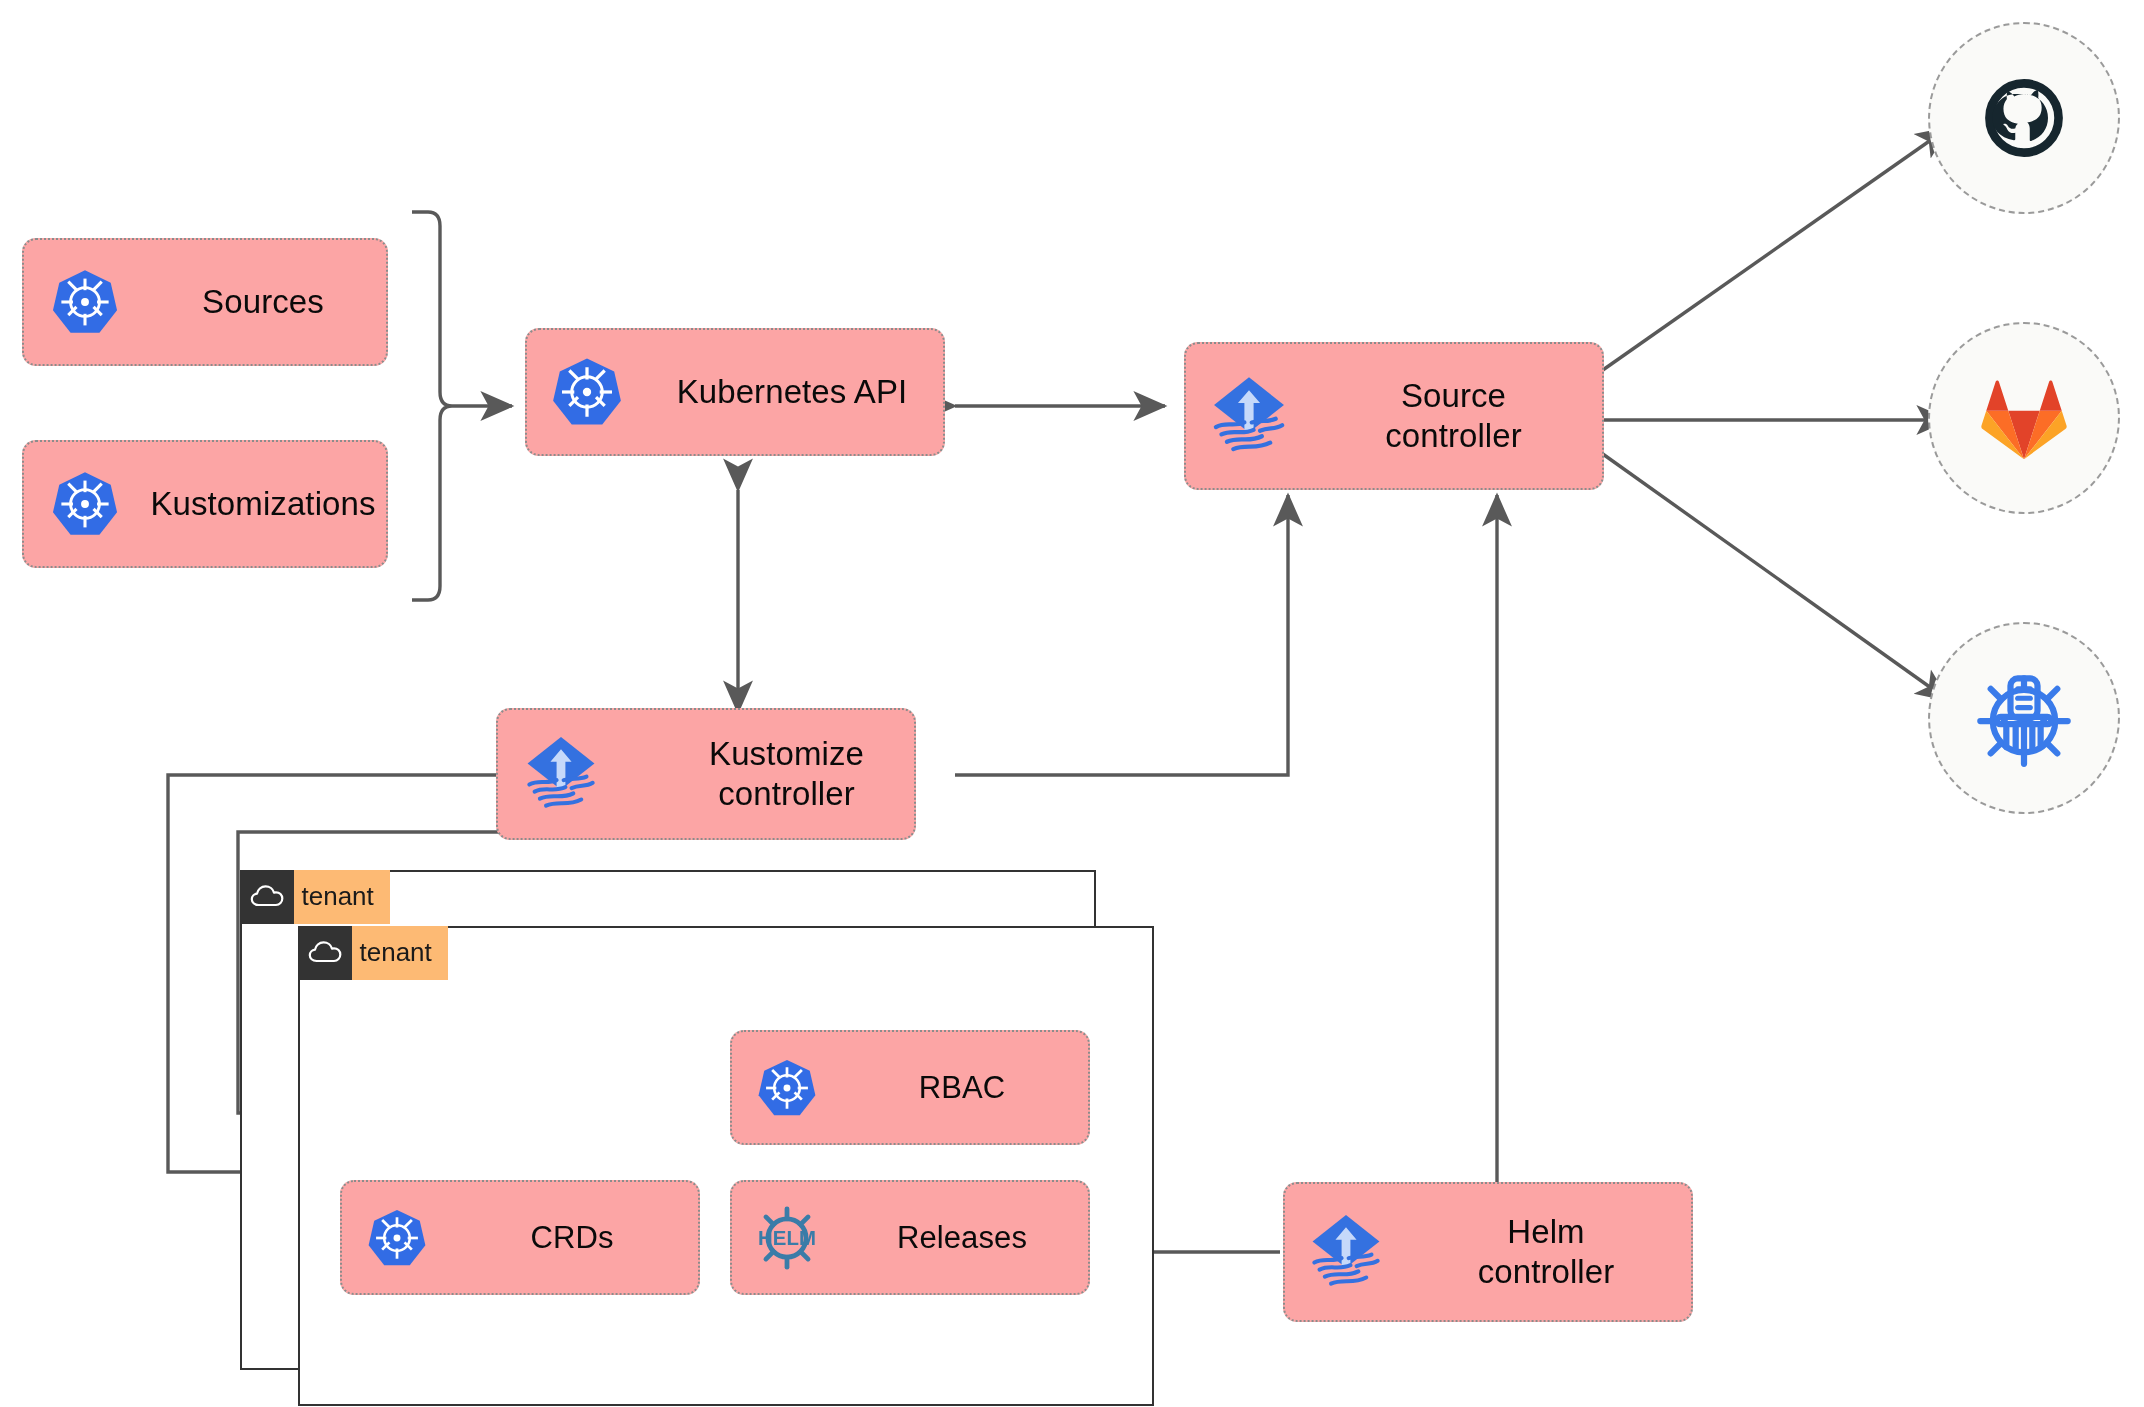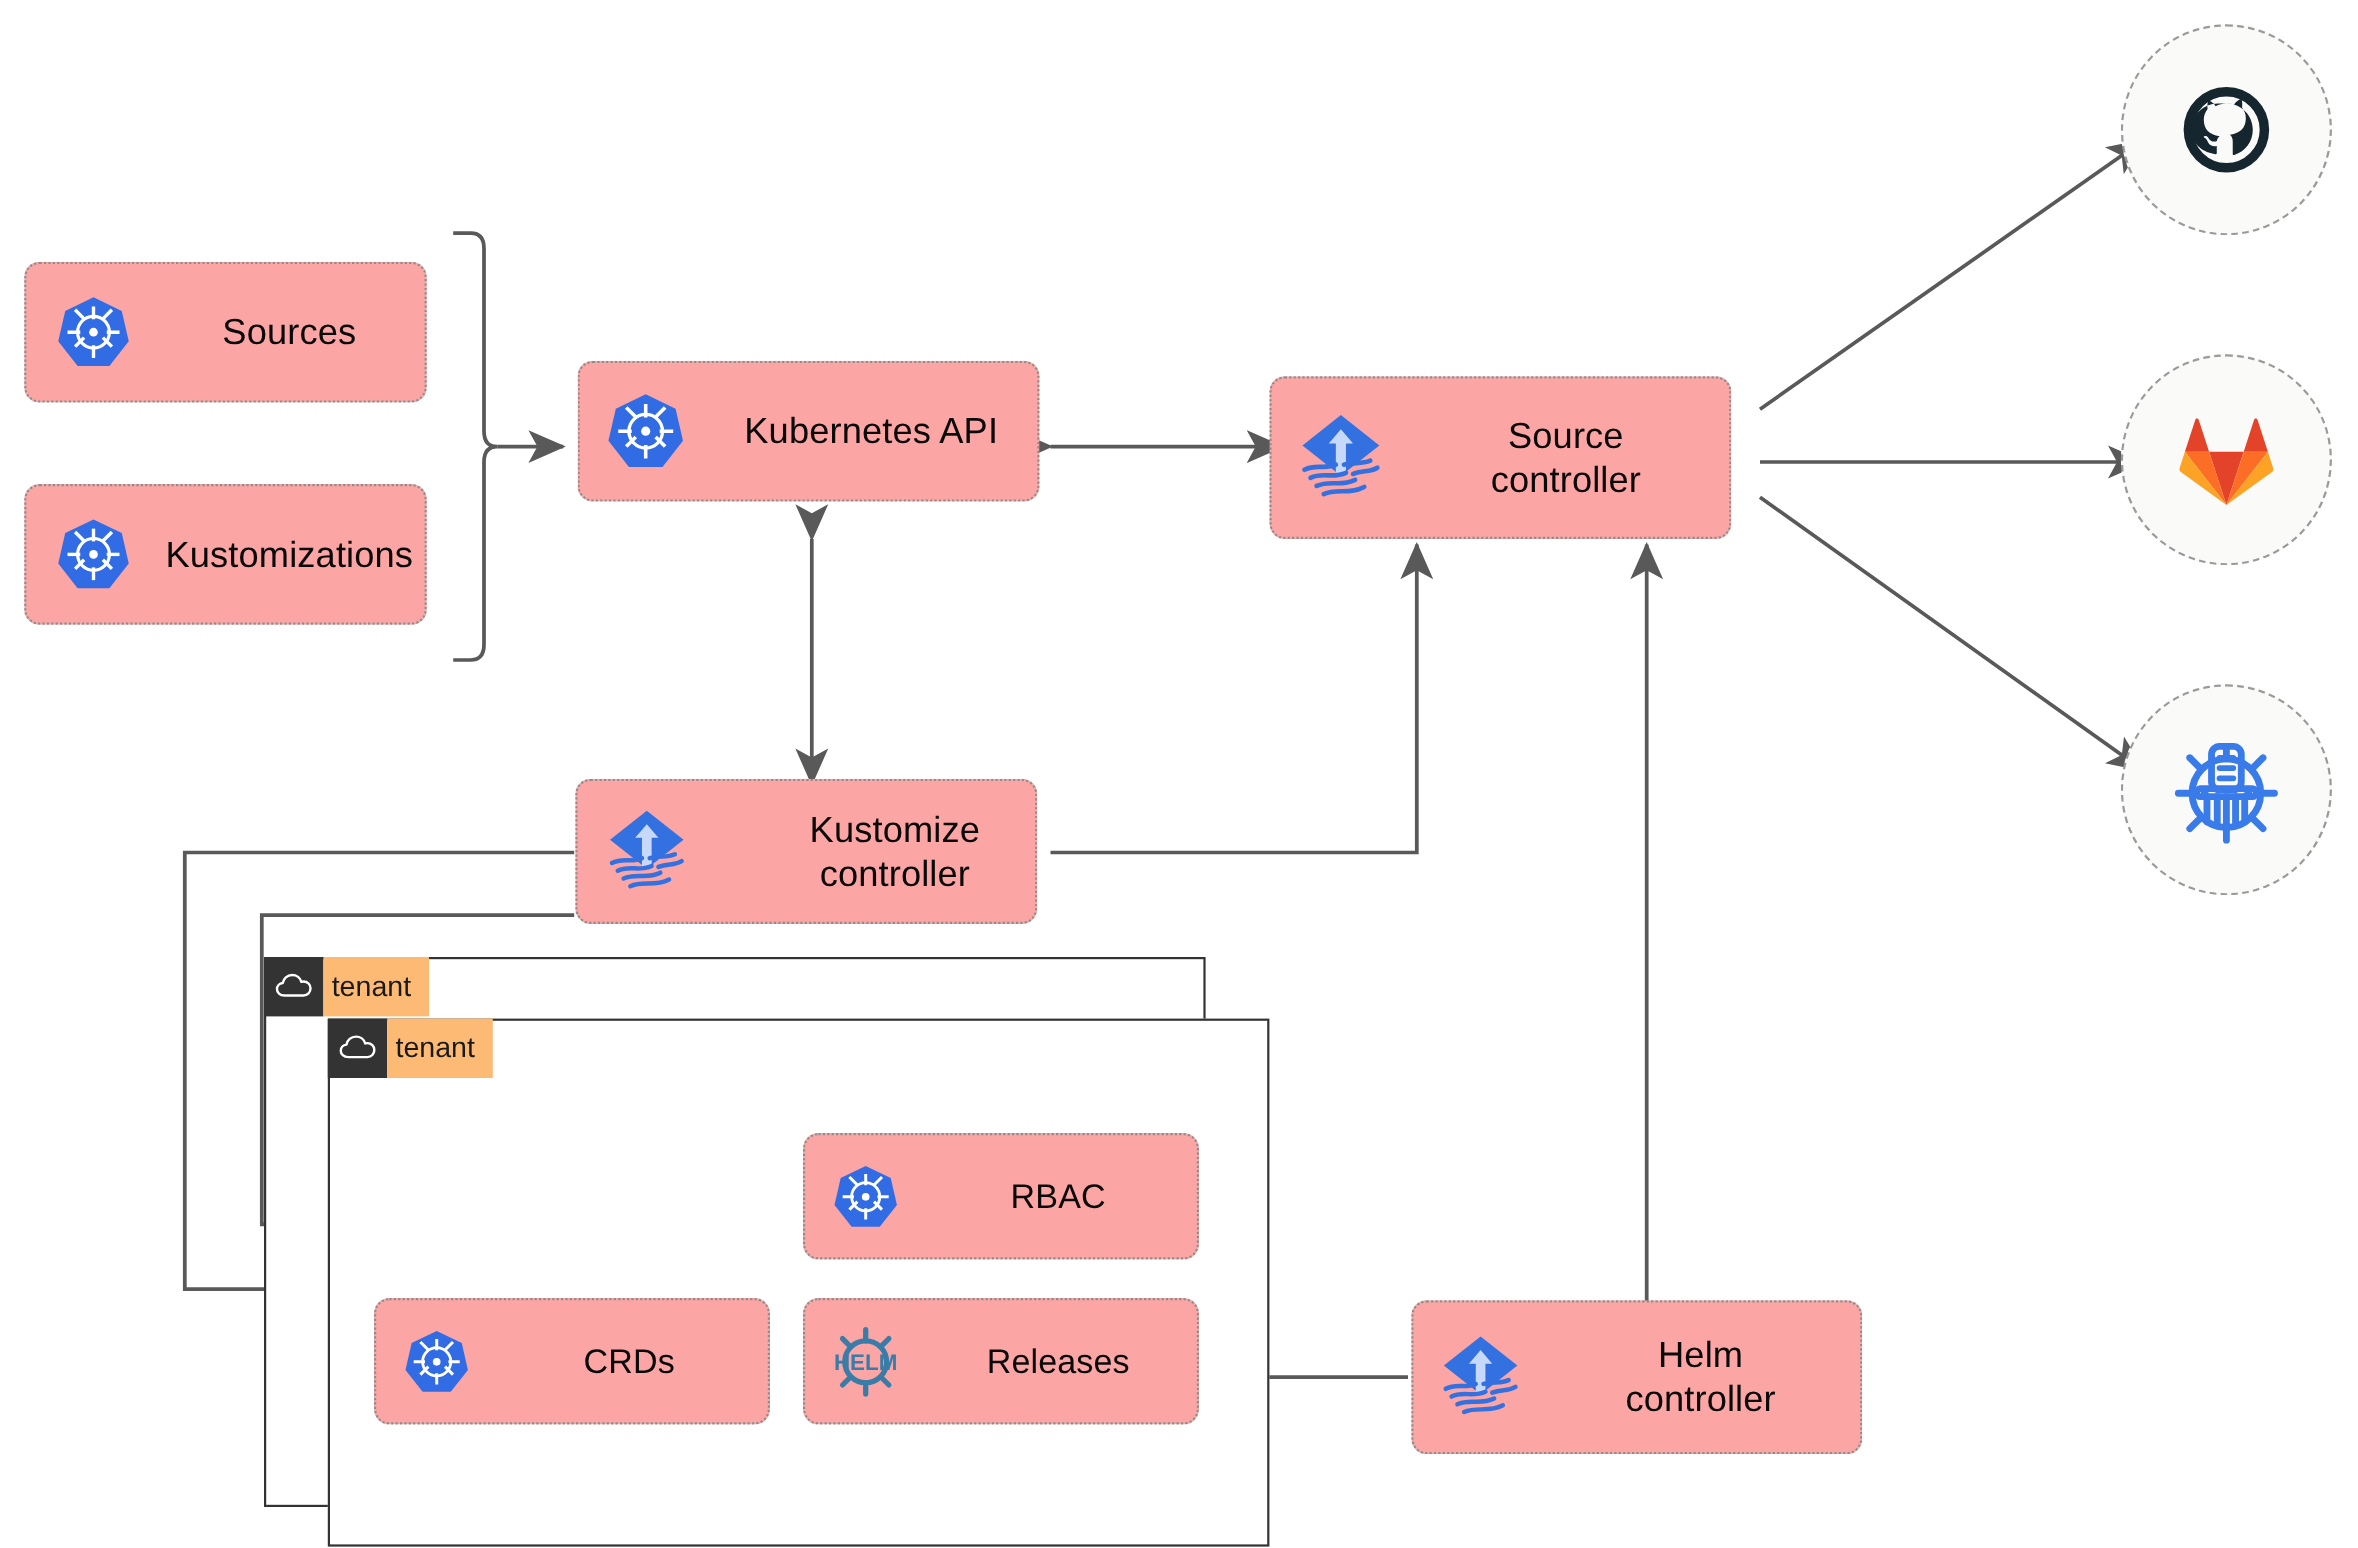--- a/index.html
+++ b/index.html
@@ -183,40 +183,40 @@
           <path d="M23.2 35.5 l2 2 l-7.5 7.5 l-2 -2 z"></path>
           <circle cx="32" cy="32" r="13.2" fill="none" stroke="#ffffff" stroke-width="2.6"></circle>
           <circle cx="32" cy="32" r="7.4" fill="#326CE5"></circle>
           <circle cx="32" cy="32" r="3.6" fill="#ffffff"></circle>
         </g>
       </svg>
     </div>
     <div class="lbl">Kubernetes API</div>
   </div>
 
-  <div class="node" style="left:1154px;top:342px;width:420px;height:148px;align-items:center;">
+  <div class="node" style="left:1184px;top:342px;width:420px;height:148px;align-items:center;">
     <div class="ico" style="width:125px;">
       <svg width="92" height="92" viewBox="0 0 100 100">
         <path d="M50 8 L88 38 L50 68 L12 38 Z" fill="#3471E0"></path>
         <path d="M50 22 L62 36 L55 36 L55 66 L45 66 L45 36 L38 36 Z" fill="#C6D9FA"></path>
         <g stroke="#3471E0" stroke-width="4.6" fill="none" stroke-linecap="round">
           <path d="M14 62 C25 56 34 62 45 57"></path>
           <path d="M20 70 C32 64 42 71 55 65"></path>
           <path d="M26 78 C39 72 50 79 64 72"></path>
           <path d="M33 86 C46 80 58 87 73 79"></path>
           <path d="M53 57 C63 54 70 57 79 53"></path>
           <path d="M62 66 C72 62 78 65 86 60"></path>
         </g>
       </svg>
     </div>
     <div class="lbl">Source
 controller</div>
   </div>
 
-  <div class="node" style="left:523px;top:708px;width:420px;height:132px;gap:42px;">
+  <div class="node" style="left:496px;top:708px;width:420px;height:132px;gap:42px;">
     <div class="ico" style="width:125px;">
       <svg width="88" height="88" viewBox="0 0 100 100">
         <path d="M50 8 L88 38 L50 68 L12 38 Z" fill="#3471E0"></path>
         <path d="M50 22 L62 36 L55 36 L55 66 L45 66 L45 36 L38 36 Z" fill="#C6D9FA"></path>
         <g stroke="#3471E0" stroke-width="4.6" fill="none" stroke-linecap="round">
           <path d="M14 62 C25 56 34 62 45 57"></path>
           <path d="M20 70 C32 64 42 71 55 65"></path>
           <path d="M26 78 C39 72 50 79 64 72"></path>
           <path d="M33 86 C46 80 58 87 73 79"></path>
           <path d="M53 57 C63 54 70 57 79 53"></path>

